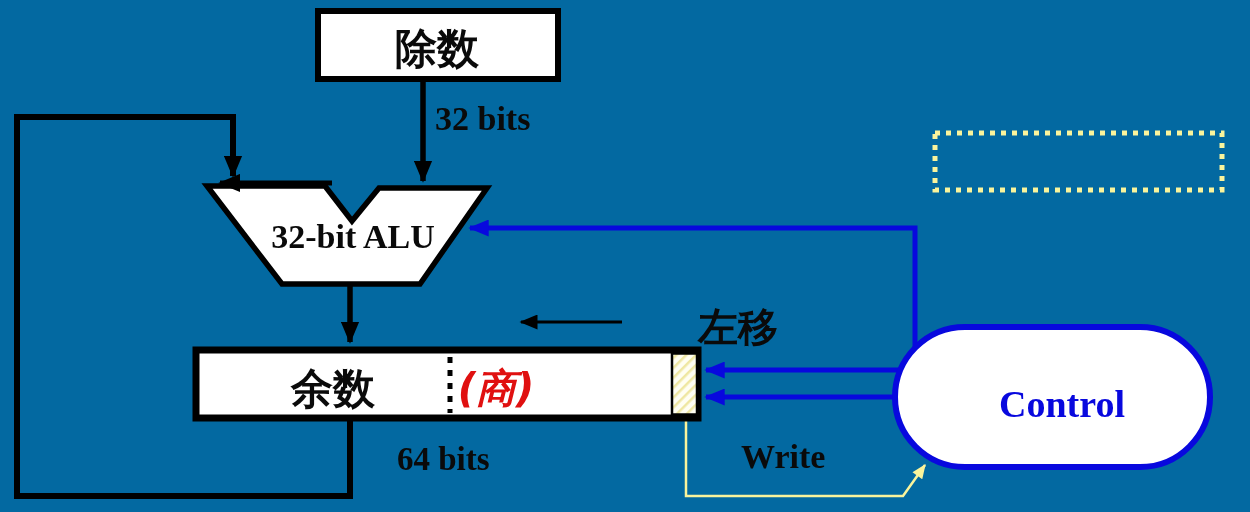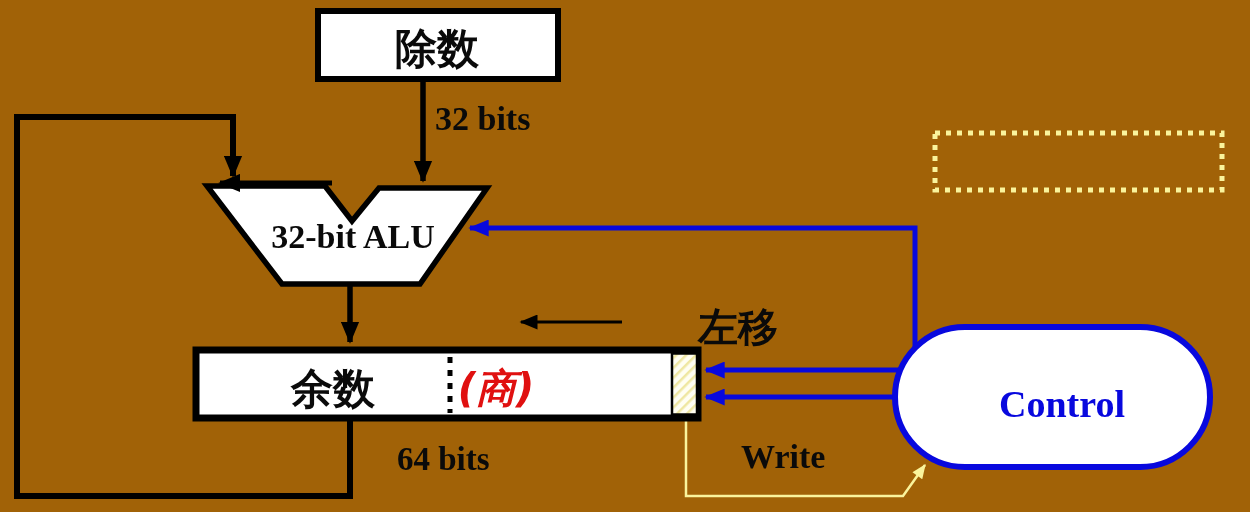--- a/index.html
+++ b/index.html
@@ -8,21 +8,21 @@
     background: #ffffff;
     width: 1250px;
     height: 512px;
     overflow: hidden;
     font-family: "Liberation Serif", "DejaVu Serif", serif;
   }
   .diagram-wrap {
     position: relative;
     width: 1250px;
     height: 512px;
-    background: #a16207;
+    background: #0369a1;
   }
   svg { display: block; }
   text { user-select: none; }
   .serif-bold {
     font-family: "Liberation Serif", "DejaVu Serif", serif;
     font-weight: bold;
     fill: #0a0a0a;
   }
   .cjk-bold {
     font-family: "DejaVu Sans", "Liberation Sans", sans-serif;

